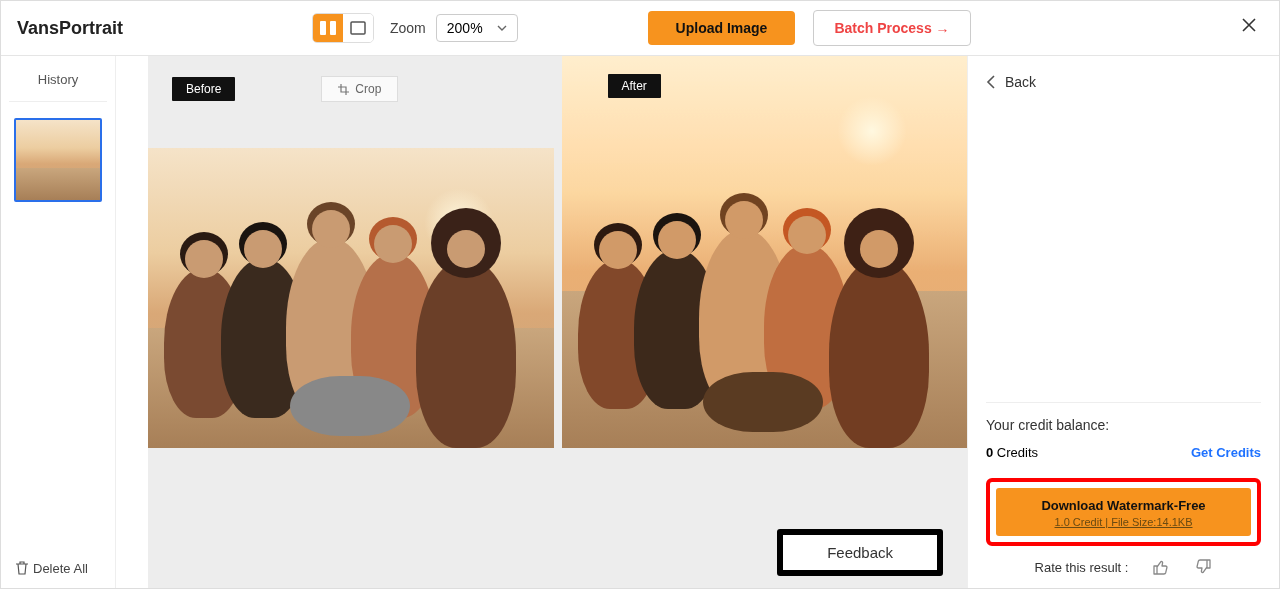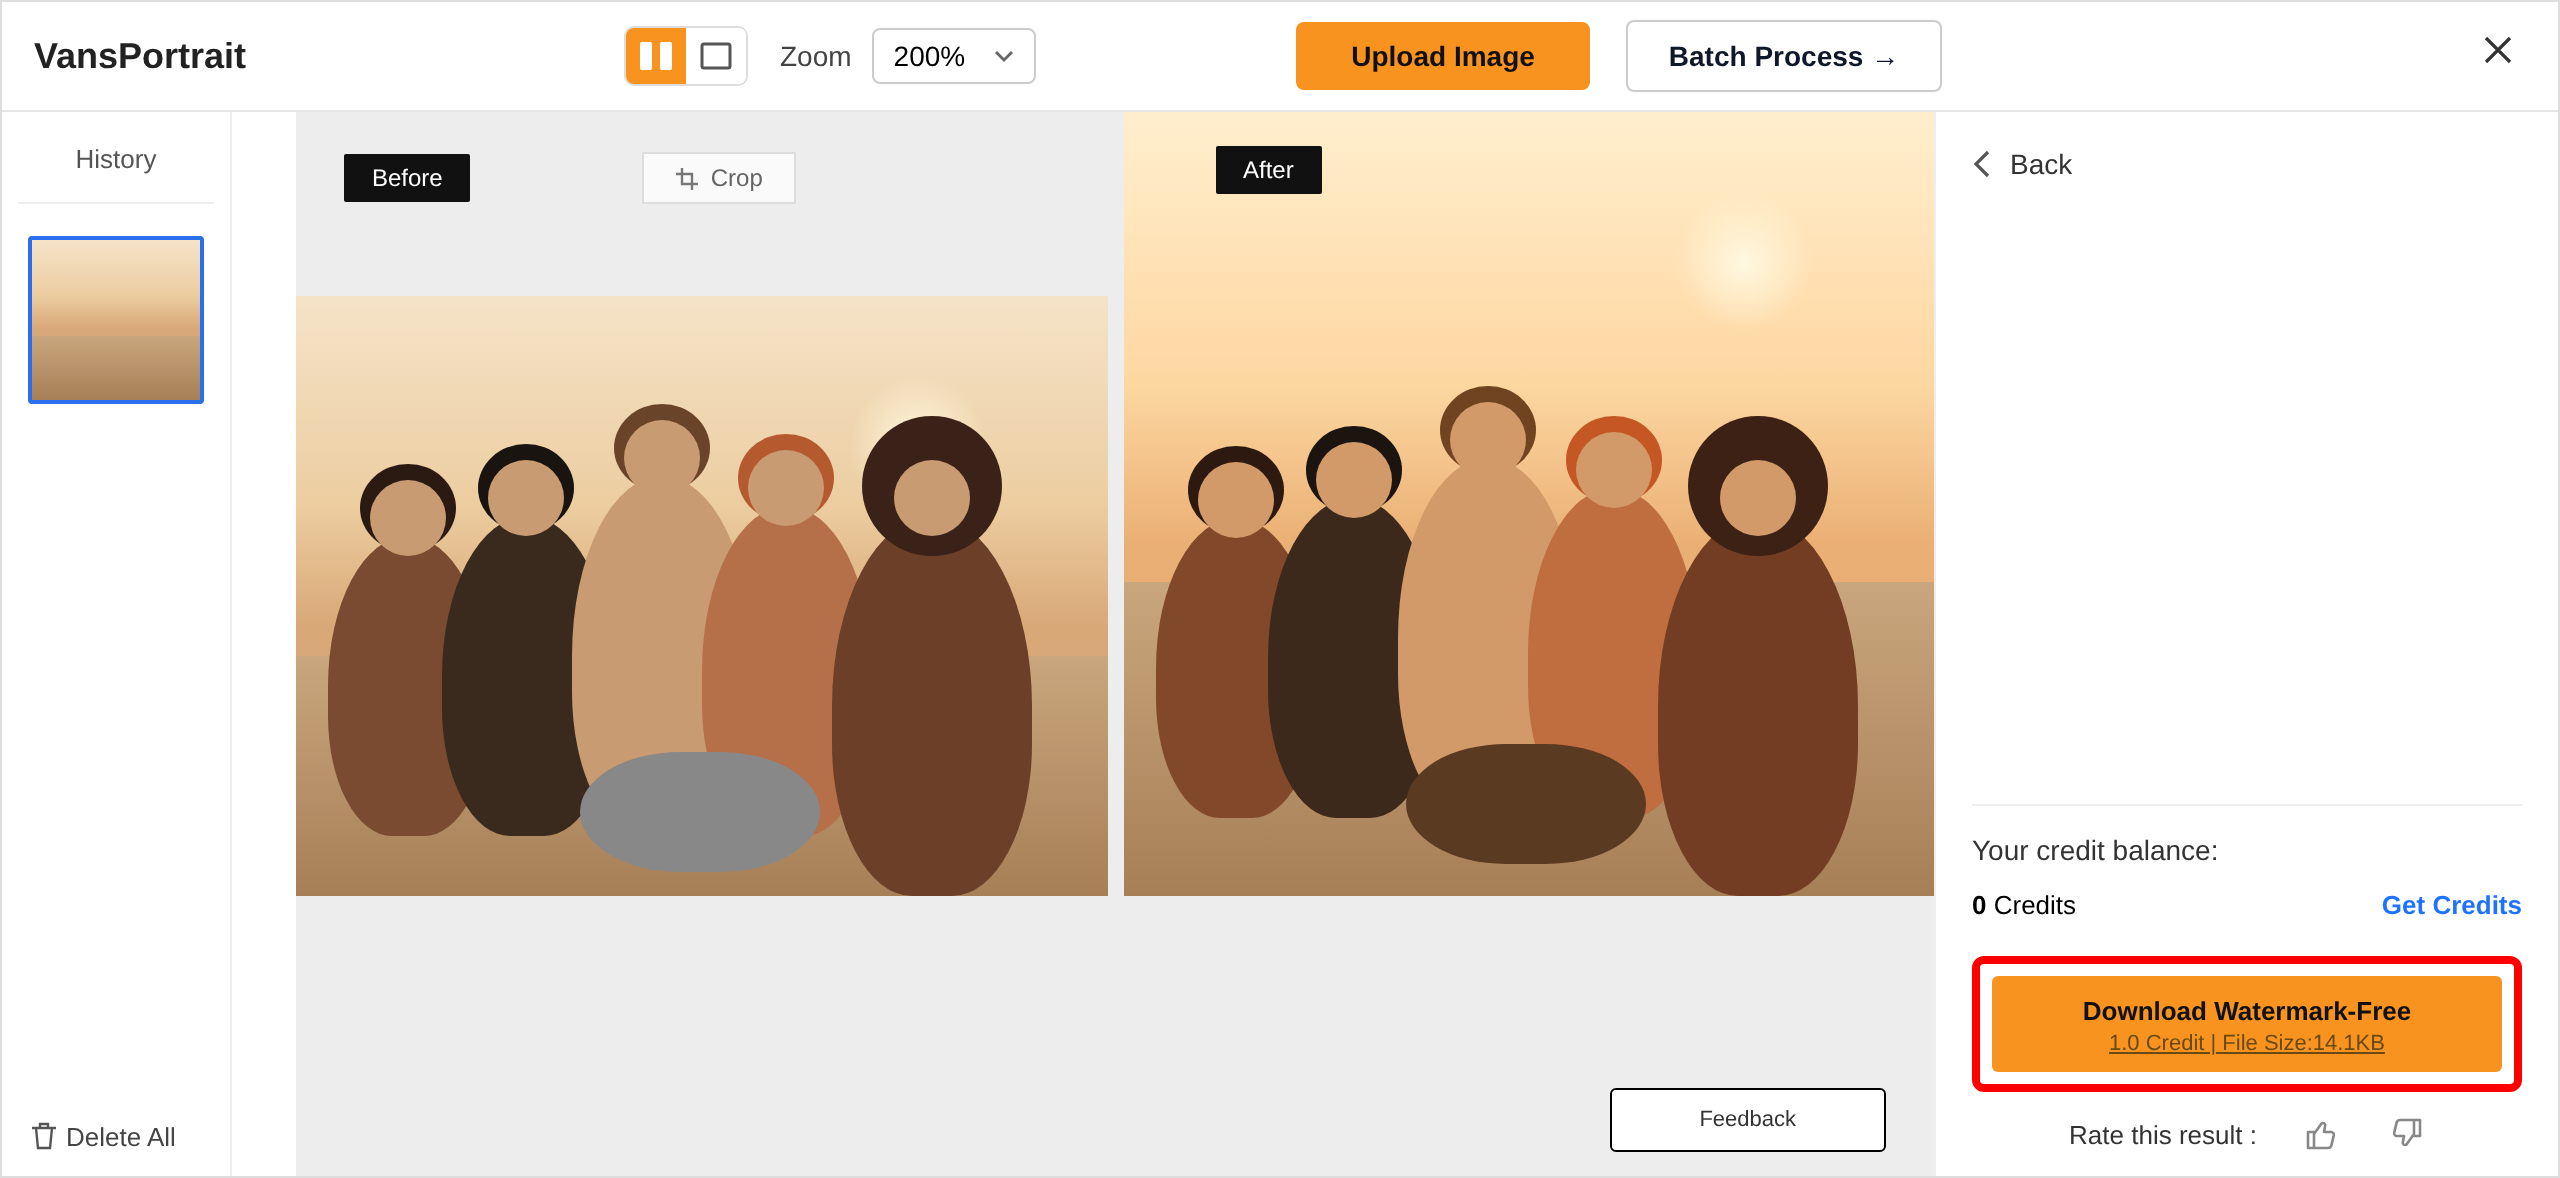--- a/index.html
+++ b/index.html
@@ -69,21 +69,21 @@
       font-weight: 600;
       font-size: 14px;
       padding: 9px 28px;
       border: none;
       border-radius: 4px;
       cursor: pointer;
       margin-left: 120px;
     }
     .batch-btn {
       background: #fff;
-      color: #0f172a;
+      color: #ef4444;
       font-weight: 600;
       font-size: 14px;
       padding: 9px 20px;
       border: 1px solid #ccc;
       border-radius: 4px;
       cursor: pointer;
       margin-left: 8px;
     }
     .close-btn {
       position: absolute;
@@ -226,24 +226,24 @@
     .p5 .hair{background:#3a2218;width:70px;height:70px;top:-50px;}
     .col.after .sky{filter:saturate(1.15) brightness(1.05);}
     .col.after .person{filter:saturate(1.2);}
     .basket{position:absolute;bottom:4%;left:35%;width:120px;height:60px;border-radius:50%/60%;background:#5a3b22;}
     .col.before .basket{background:#888;}
 
     .feedback-btn {
       position: absolute;
       right: 24px;
       bottom: 14px;
-      border: 1px solid #000000;
+      border: 6px solid #000000;
       background: #fff;
       padding: 9px 44px;
-      font-size: 11px;
+      font-size: 15px;
       color: #333;
       border-radius: 3px;
       cursor: pointer;
     }
 
     .right-pane {
       width: 312px;
       border-left: 1px solid #eee;
       padding: 18px 18px 14px 18px;
       display: flex;

